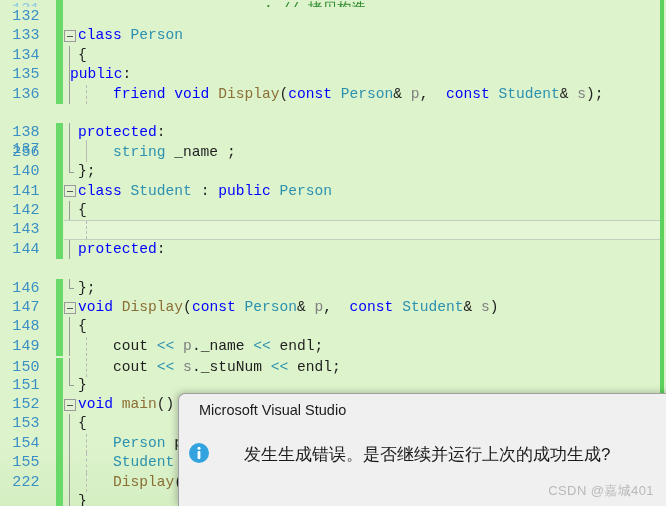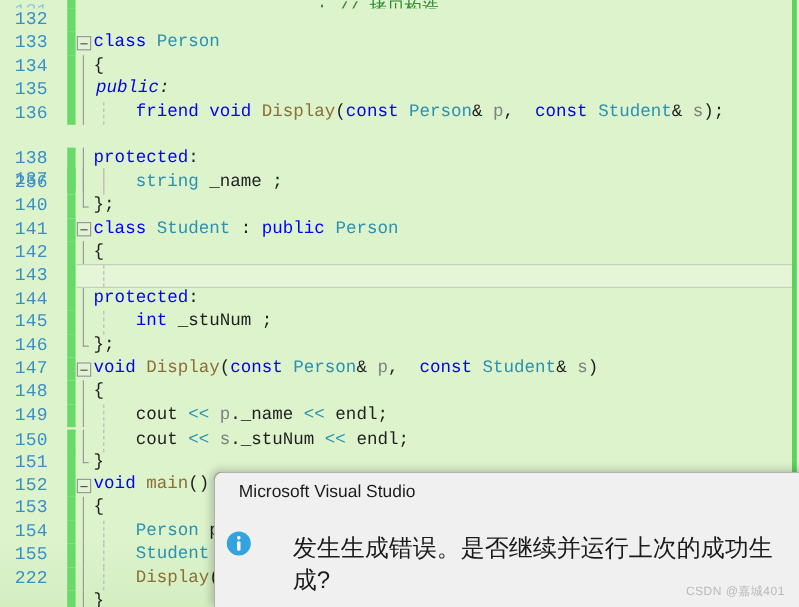--- a/index.html
+++ b/index.html
@@ -158,30 +158,30 @@
 
   .info-icon {
     position: absolute;
     left: 188px; top: 442px;
     width: 22px; height: 22px;
   }
 
   .dlg-msg {
     position: absolute;
     left: 244px; top: 443px;
-    font-size: 20px;
+    font-size: 17px;
     color: #1b1b1b;
     font-family: "Liberation Sans", "DejaVu Sans", sans-serif;
   }
 
   
   .watermark {
     position: absolute;
     right: 12px; bottom: 6px;
-    font-size: 10px;
+    font-size: 13px;
     color: #b9b9b9;
     font-family: "Liberation Sans", "DejaVu Sans", sans-serif;
     letter-spacing: 0.4px;
   }
 
   
   .toprow {
     position: absolute;
     left: 0; top: 0;
     width: 100%; height: 7px;
@@ -230,21 +230,21 @@
         <span class="vline l0"></span>
         <span class="code" style="left:14px;"><span class="pl">{</span></span>
       </span>
     </div>
 
     <div class="row" style="top:65.2px;position:absolute;left:0;width:100%;">
       <span class="lineno">135</span>
       <span class="changebar"></span>
       <span class="codecell">
         <span class="vline l0"></span>
-        <span class="code" style="left:16px;font-style:italic;"><span class="kw">public</span><span class="pl">:</span></span>
+        <span class="code" style="left:6px;"><span class="kw">public</span><span class="pl">:</span></span>
       </span>
     </div>
 
     <div class="row" style="top:84.6px;position:absolute;left:0;width:100%;">
       <span class="lineno">136</span>
       <span class="changebar"></span>
       <span class="codecell">
         <span class="vline l0"></span>
         <span class="vline dash d1"></span>
         <span class="code" style="left:14px;">    <span class="kw">friend</span> <span class="kw">void</span> <span class="fn">Display</span><span class="pl">(</span><span class="kw">const</span> <span class="type">Person</span><span class="pl">&amp;</span> <span class="var">p</span><span class="pl">,</span>  <span class="kw">const</span> <span class="type">Student</span><span class="pl">&amp;</span> <span class="var">s</span><span class="pl">);</span></span>
@@ -318,29 +318,20 @@
 
     <div class="row" style="top:239.8px;position:absolute;left:0;width:100%;">
       <span class="lineno">144</span>
       <span class="changebar"></span>
       <span class="codecell">
         <span class="vline l0"></span>
         <span class="code" style="left:14px;"><span class="kw">protected</span><span class="pl">:</span></span>
       </span>
     </div>
 
-    <div class="row" style="top:259.2px;position:absolute;left:0;width:100%;">
-      <span class="lineno">145</span>
-      <span class="changebar"></span>
-      <span class="codecell">
-        <span class="vline l0"></span>
-        <span class="vline dash d1"></span>
-        <span class="code" style="left:14px;">    <span class="kw">int</span> <span class="pl">_stuNum ;</span></span>
-      </span>
-    </div>
 
     <div class="row" style="top:278.6px;position:absolute;left:0;width:100%;">
       <span class="lineno">146</span>
       <span class="changebar"></span>
       <span class="codecell">
         <span class="vline l0 end-half foot"></span>
         <span class="code" style="left:14px;"><span class="pl">};</span></span>
       </span>
     </div>
 

